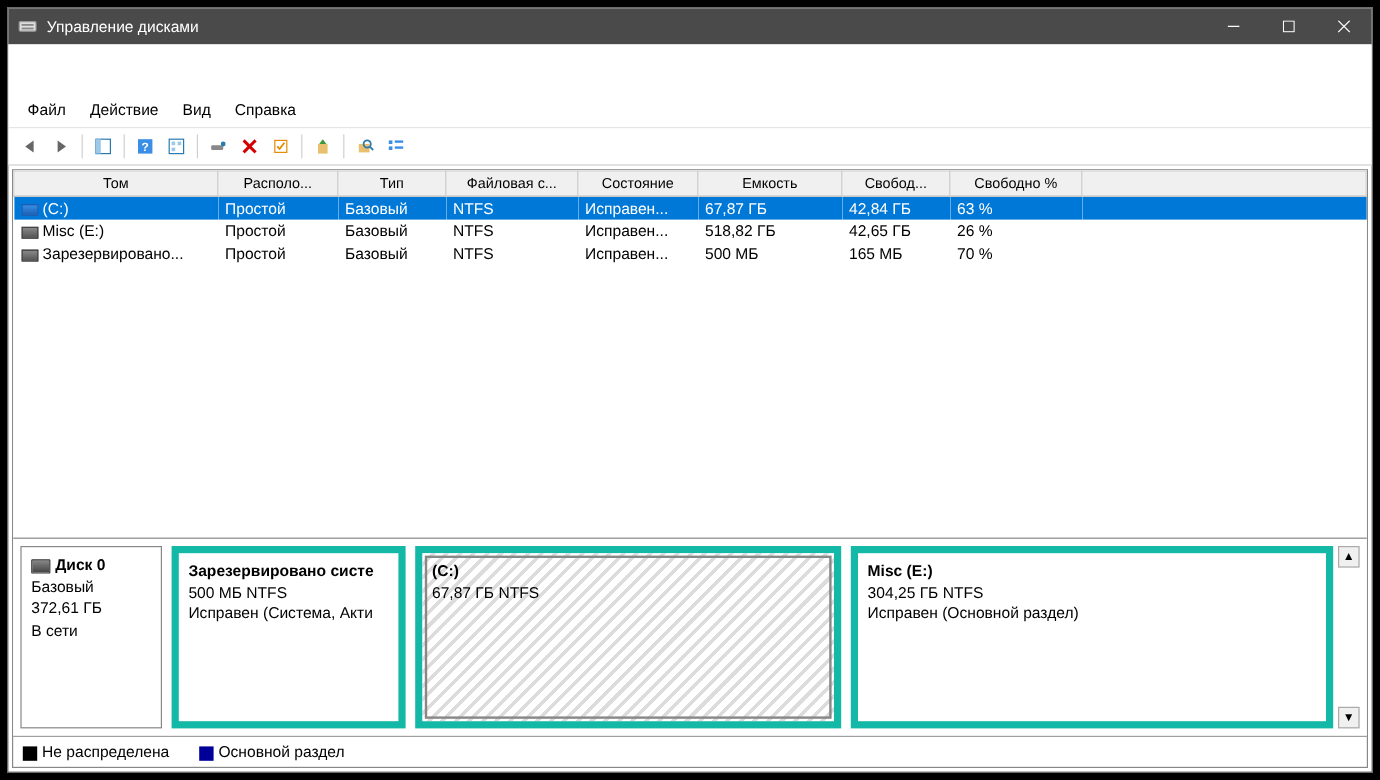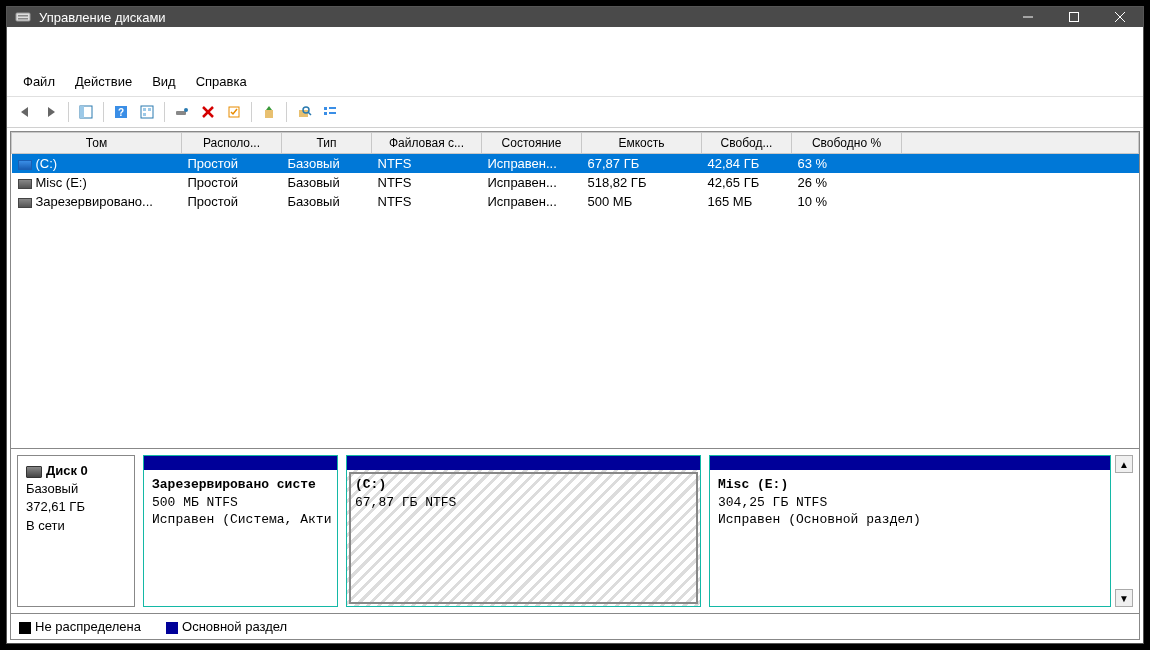--- a/index.html
+++ b/index.html
@@ -16,21 +16,21 @@
     width: 100%;
     height: 100%;
     background: #fff;
     display: flex;
     flex-direction: column;
     border: 1px solid #555;
   }
   .titlebar {
     background: #4a4a4a;
     color: #fff;
-    height: 20px;
+    height: 30px;
     display: flex;
     align-items: center;
     padding-left: 8px;
   }
   .titlebar-icon {
     width: 16px; height: 16px;
     margin-right: 8px;
     display:inline-flex; align-items:center; justify-content:center;
   }
   .titlebar-title { flex: 1; font-size: 13px; }
@@ -115,25 +115,24 @@
     line-height:1.4;
     margin-right:8px;
   }
   .disk-label b { font-size:13px; }
   .partitions {
     flex:1;
     display:flex;
     gap:8px;
   }
   .partition {
-    border:1px solid #14b8a6;
-    display:flex;
-    flex-direction:column;
+    border:6px solid #14b8a6;
+    display:flex;
+    flex-direction:row;
     overflow:hidden;
-    font-family:Liberation Mono, monospace;
   }
   .part-stripe { height:14px; background:#000099; }
   .part-body {
     flex:1;
     padding:6px 8px;
     font-size:13px;
     line-height:1.35;
     overflow:hidden;
     white-space:nowrap;
   }
@@ -337,21 +336,21 @@
             <td></td>
           </tr>
           <tr>
             <td><span class="vol-icon norm"></span><span>Зарезервировано...</span></td>
             <td>Простой</td>
             <td>Базовый</td>
             <td>NTFS</td>
             <td>Исправен...</td>
             <td>500 МБ</td>
             <td>165 МБ</td>
-            <td>10 %</td>
+            <td>70 %</td>
             <td></td>
           </tr>
         </tbody>
       </table>
     </div>
 
     <div class="graphical">
       <div class="disk-label">
         <div><span class="disk-small-icon"></span><b>Диск 0</b></div>
         <div>Базовый</div>

